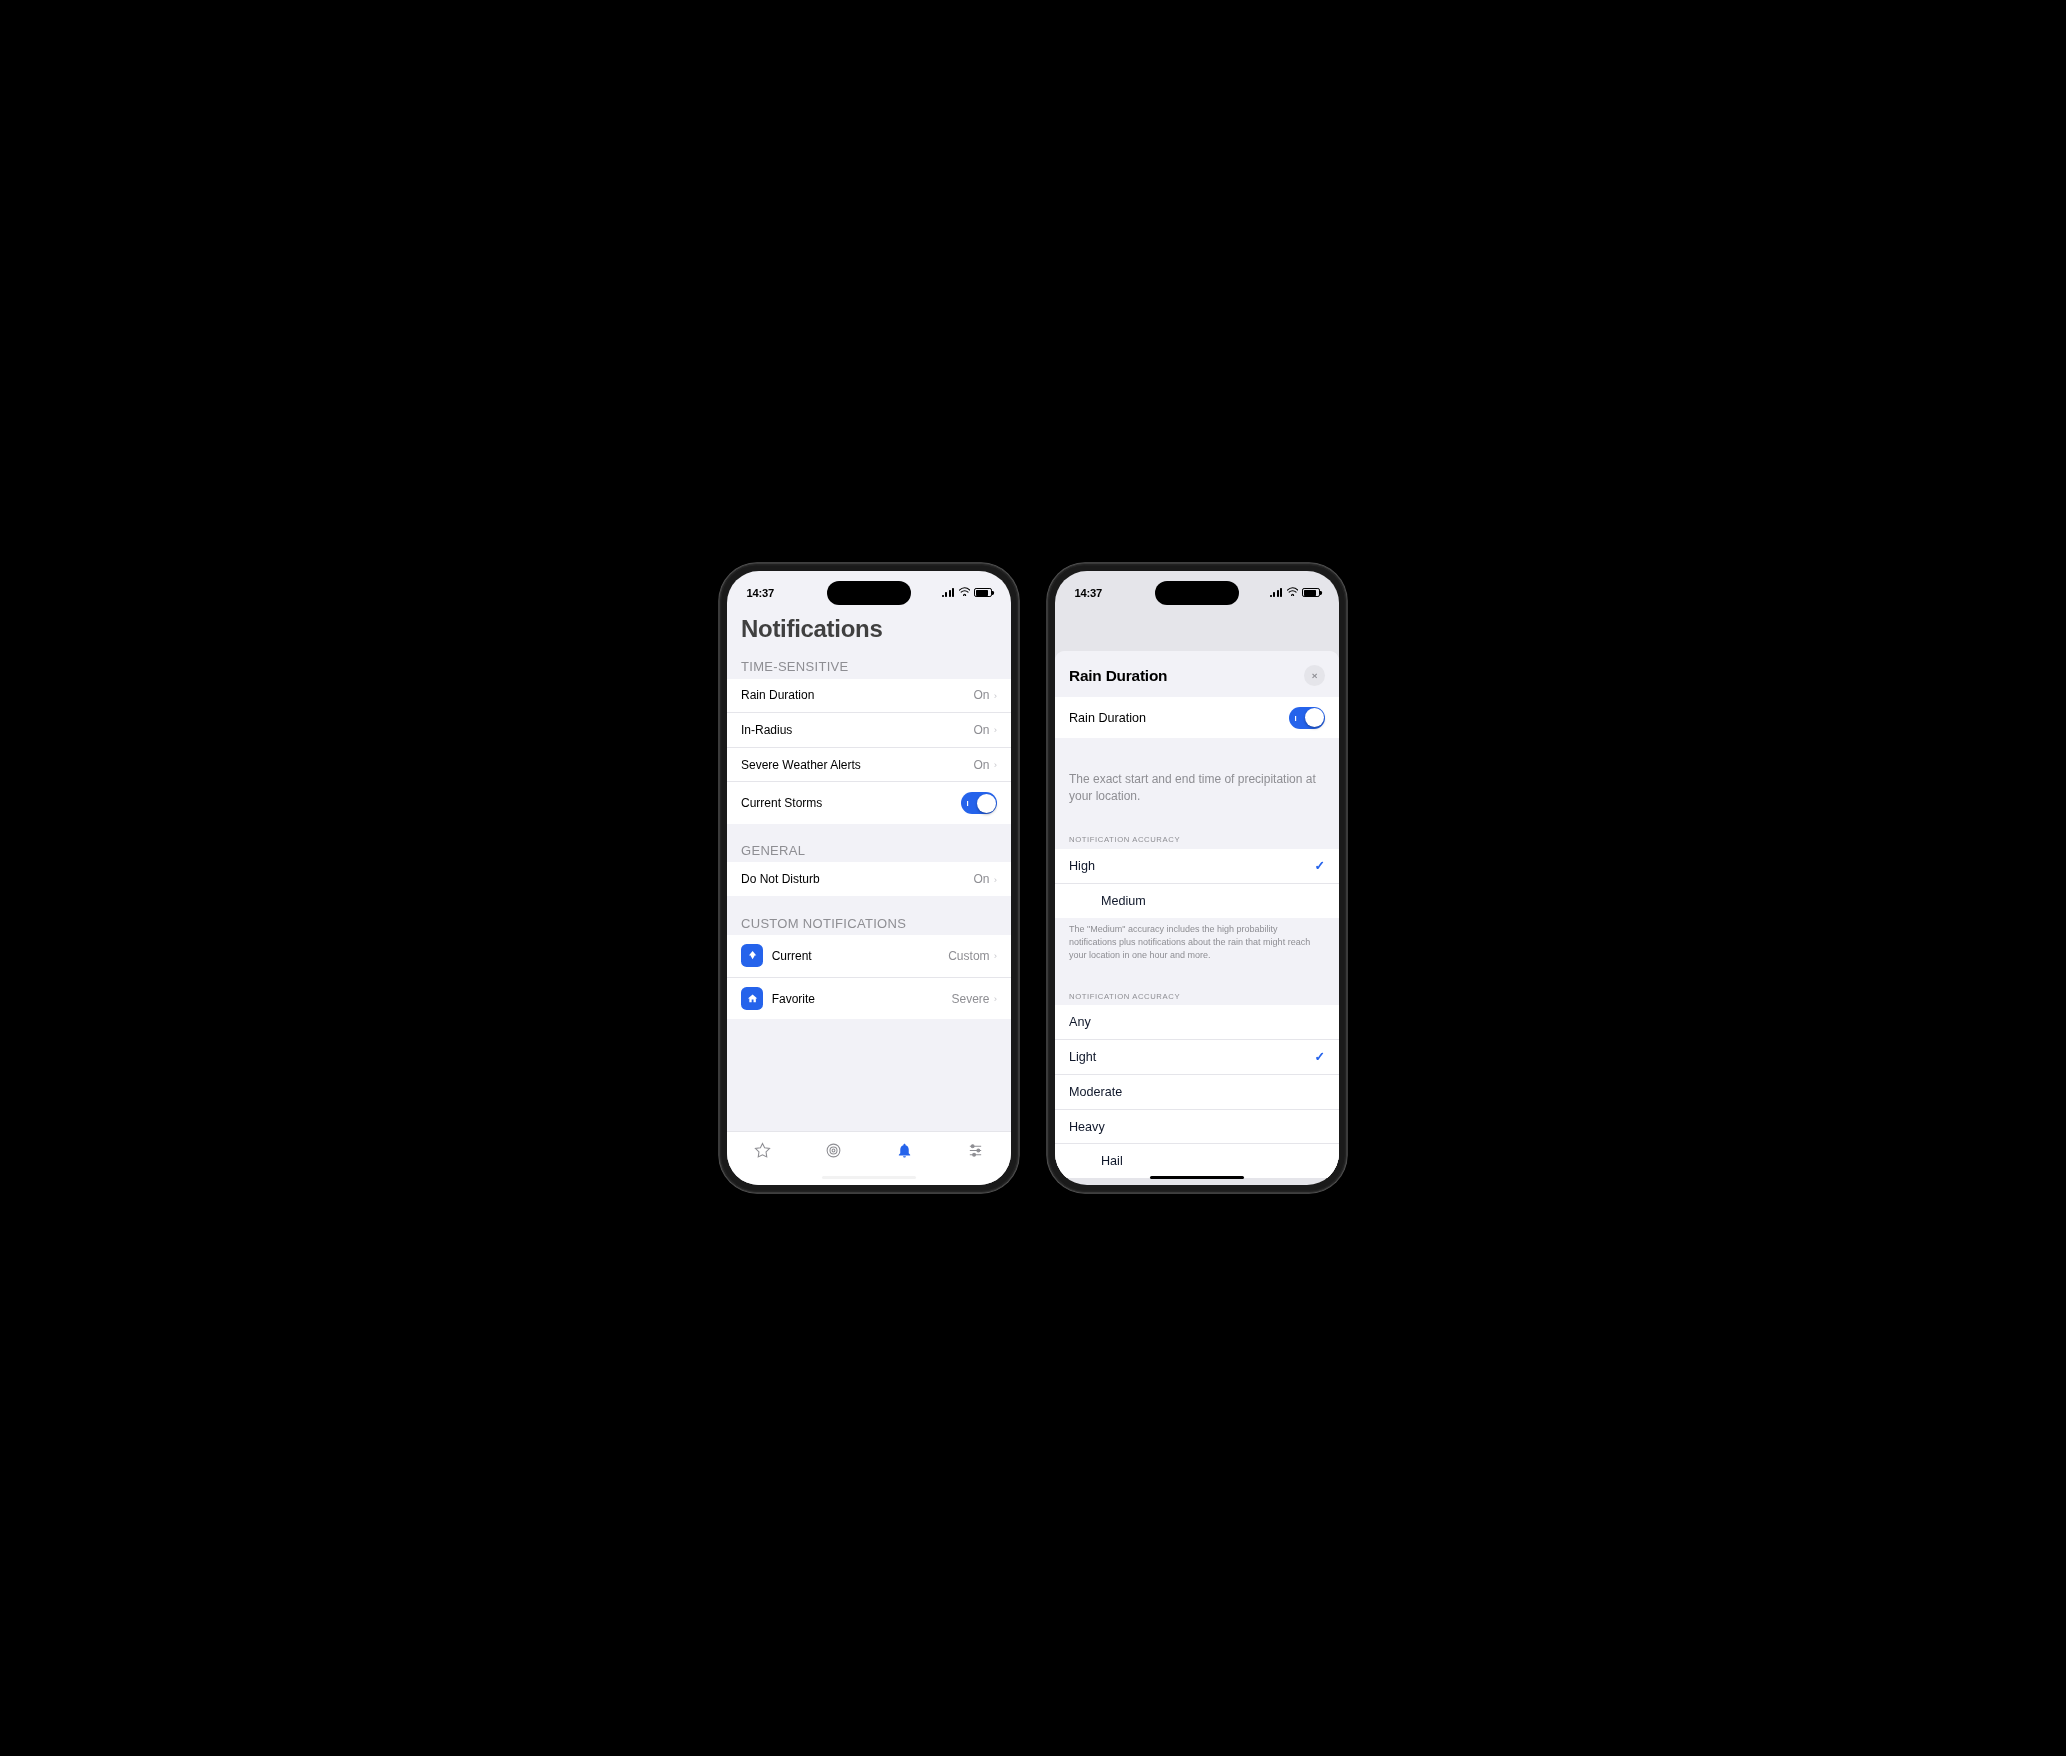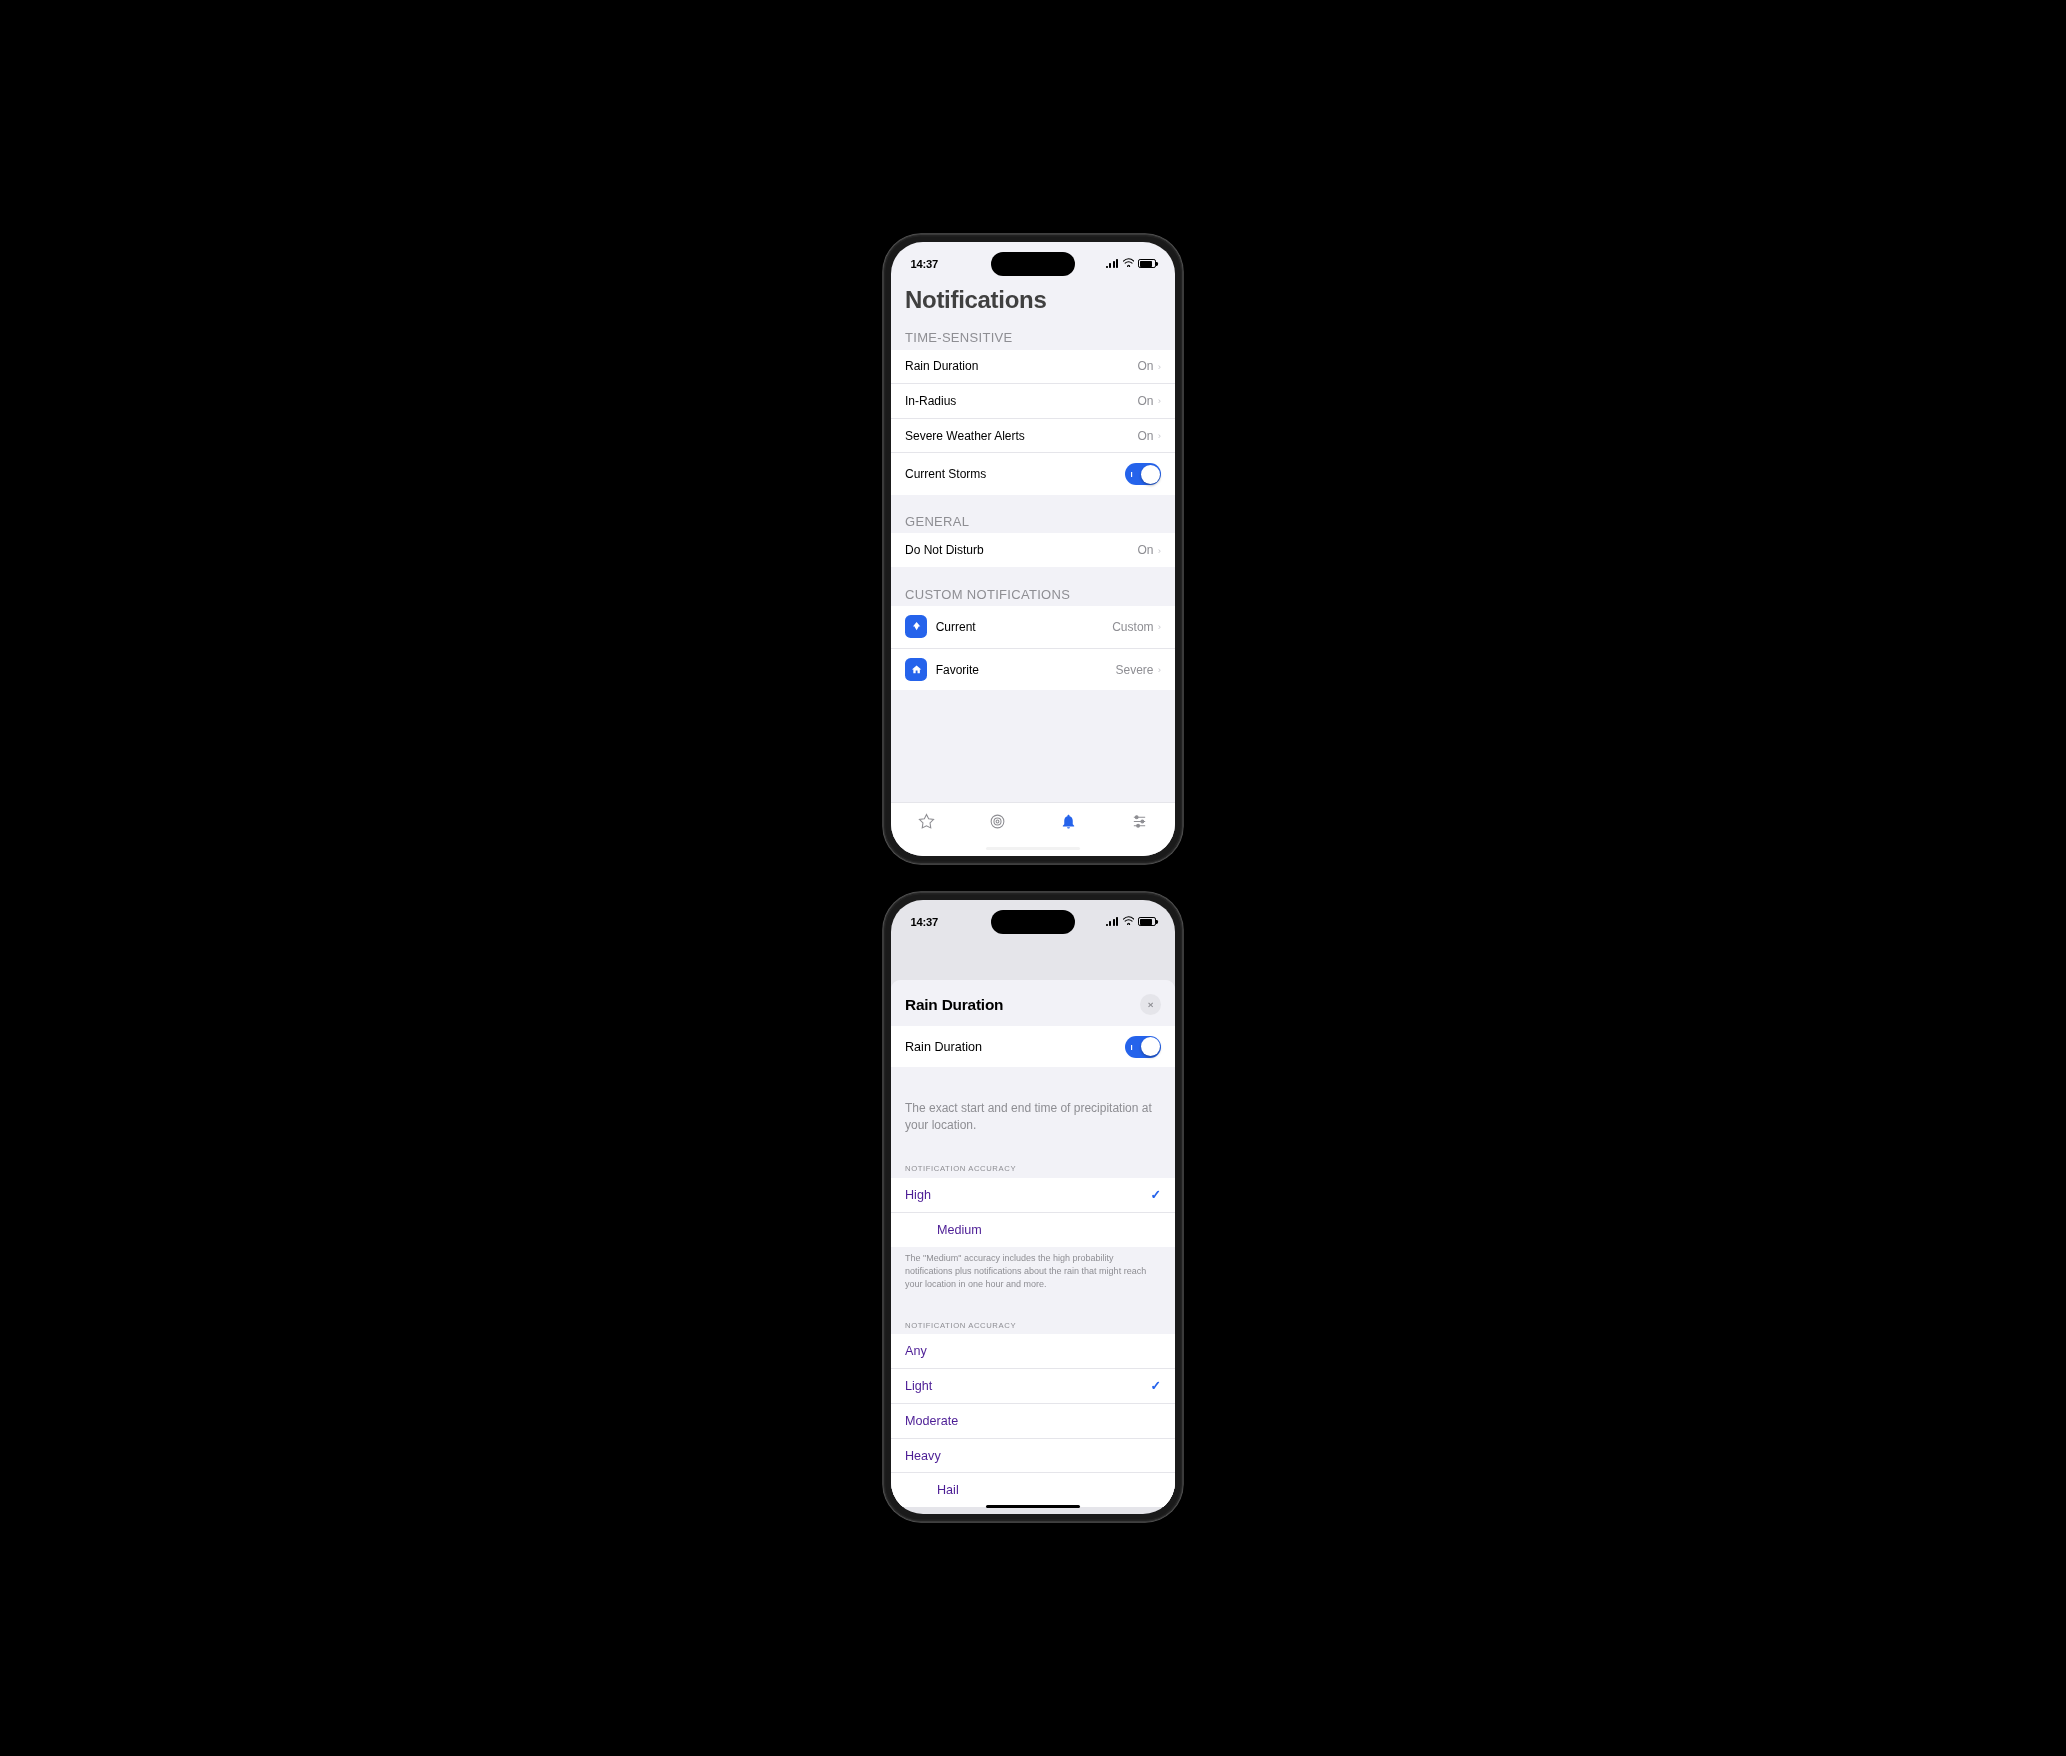--- a/index.html
+++ b/index.html
@@ -9,21 +9,20 @@
       justify-content: center;
       align-items: center;
       min-height: 100vh;
       font-family: -apple-system, BlinkMacSystemFont, 'SF Pro Display', 'Helvetica Neue', sans-serif;
       padding: 28px 14px;
     }
     .screens-container {
       display: flex;
       gap: 28px;
       align-items: flex-start;
-      flex-direction: column;
     }
 
     
     .phone {
       width: 300px;
       min-height: 628px;
       background: #1a1a1a;
       border-radius: 38px;
       border: 1.4px solid #3a3a3a;
       position: relative;
@@ -351,21 +350,21 @@
       padding: 9.8px 14px;
       background: #fff;
       border-bottom: 0.7px solid #e5e5ea;
     }
     .accuracy-item:last-child {
       border-bottom: none;
       margin-left: 32px;
     }
     .accuracy-label {
       font-size: 12.6px;
-      color: #4c1d95;
+      color: #0f172a;
     }
     .checkmark {
       color: #2563eb;
       font-size: 12.6px;
       font-weight: 600;
     }
     .accuracy-note {
       font-size: 9px;
       color: #8e8e93;
       padding: 5.6px 14px 11.2px;

